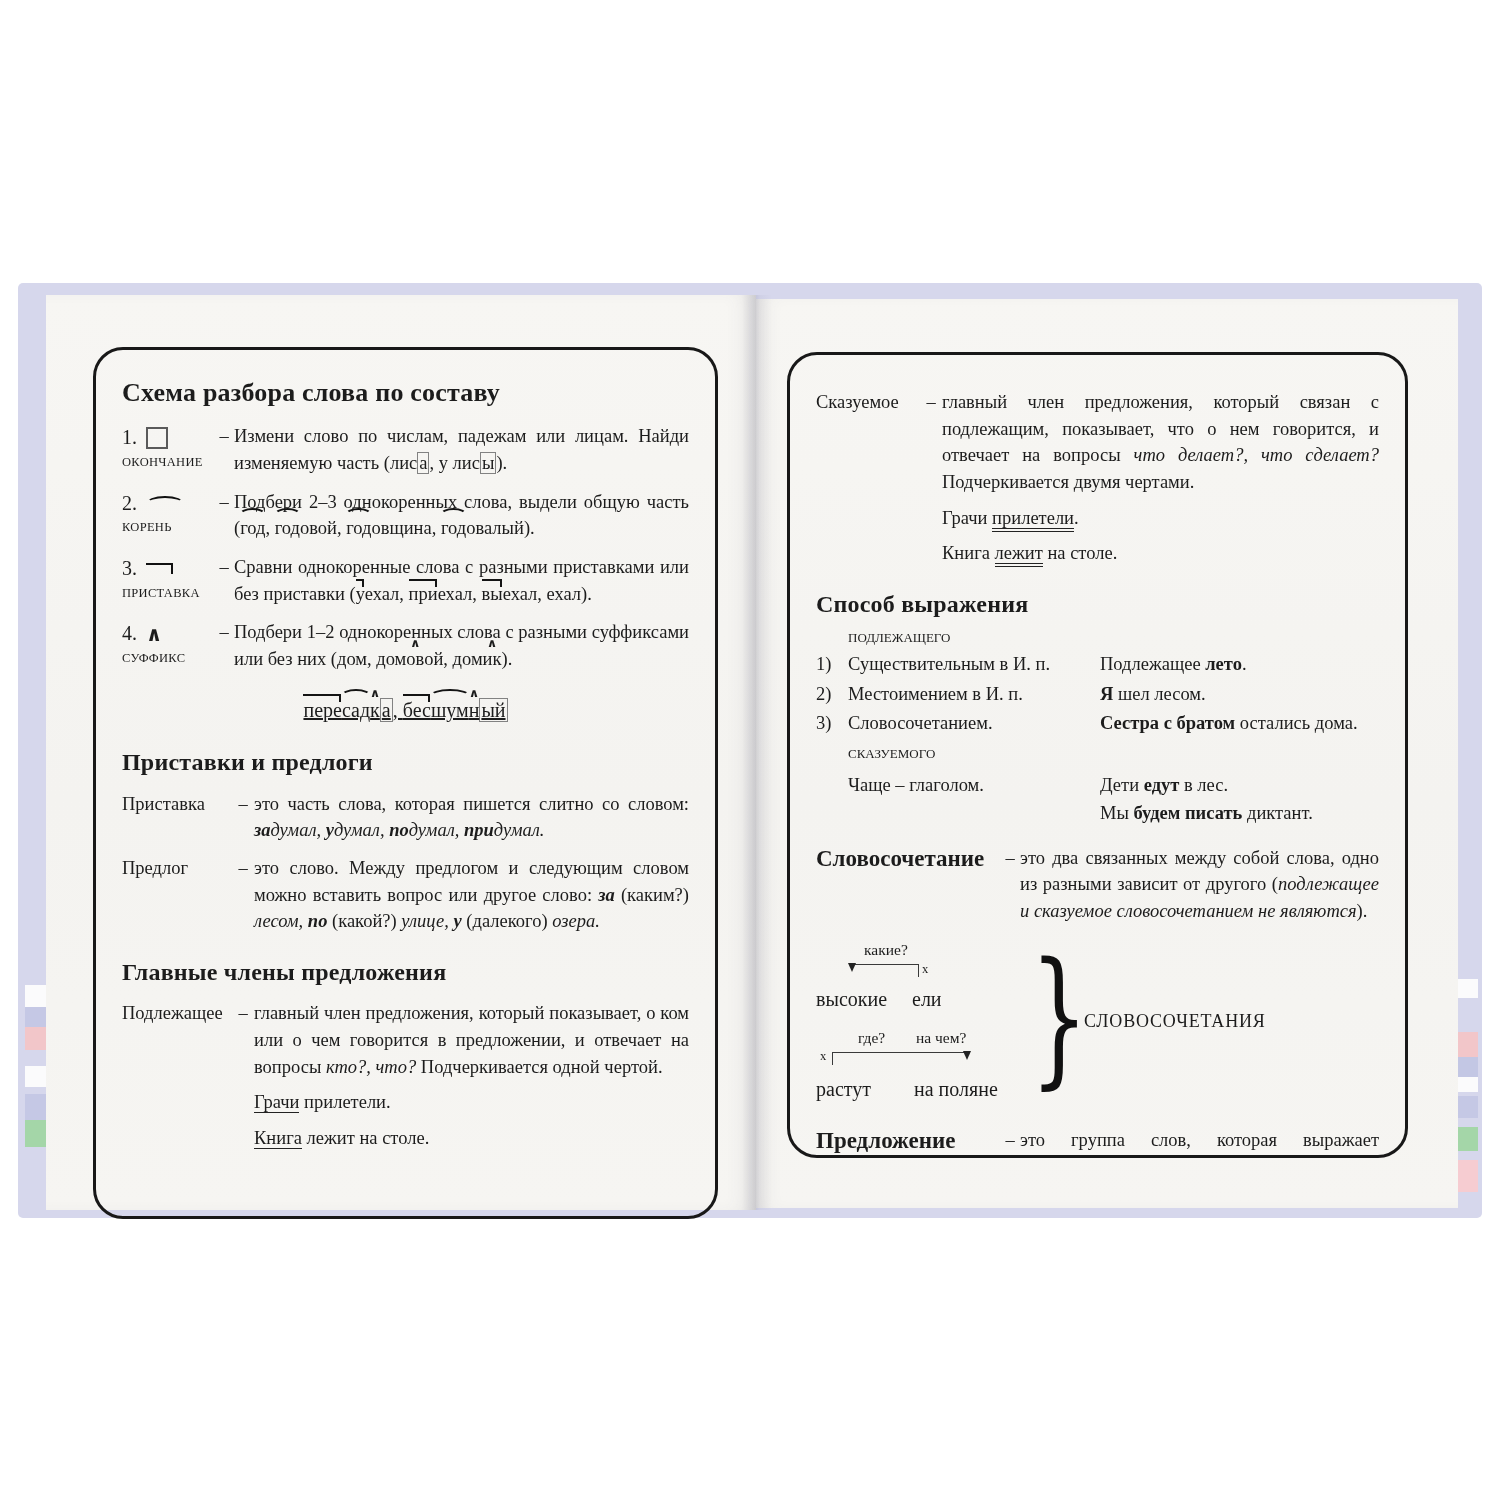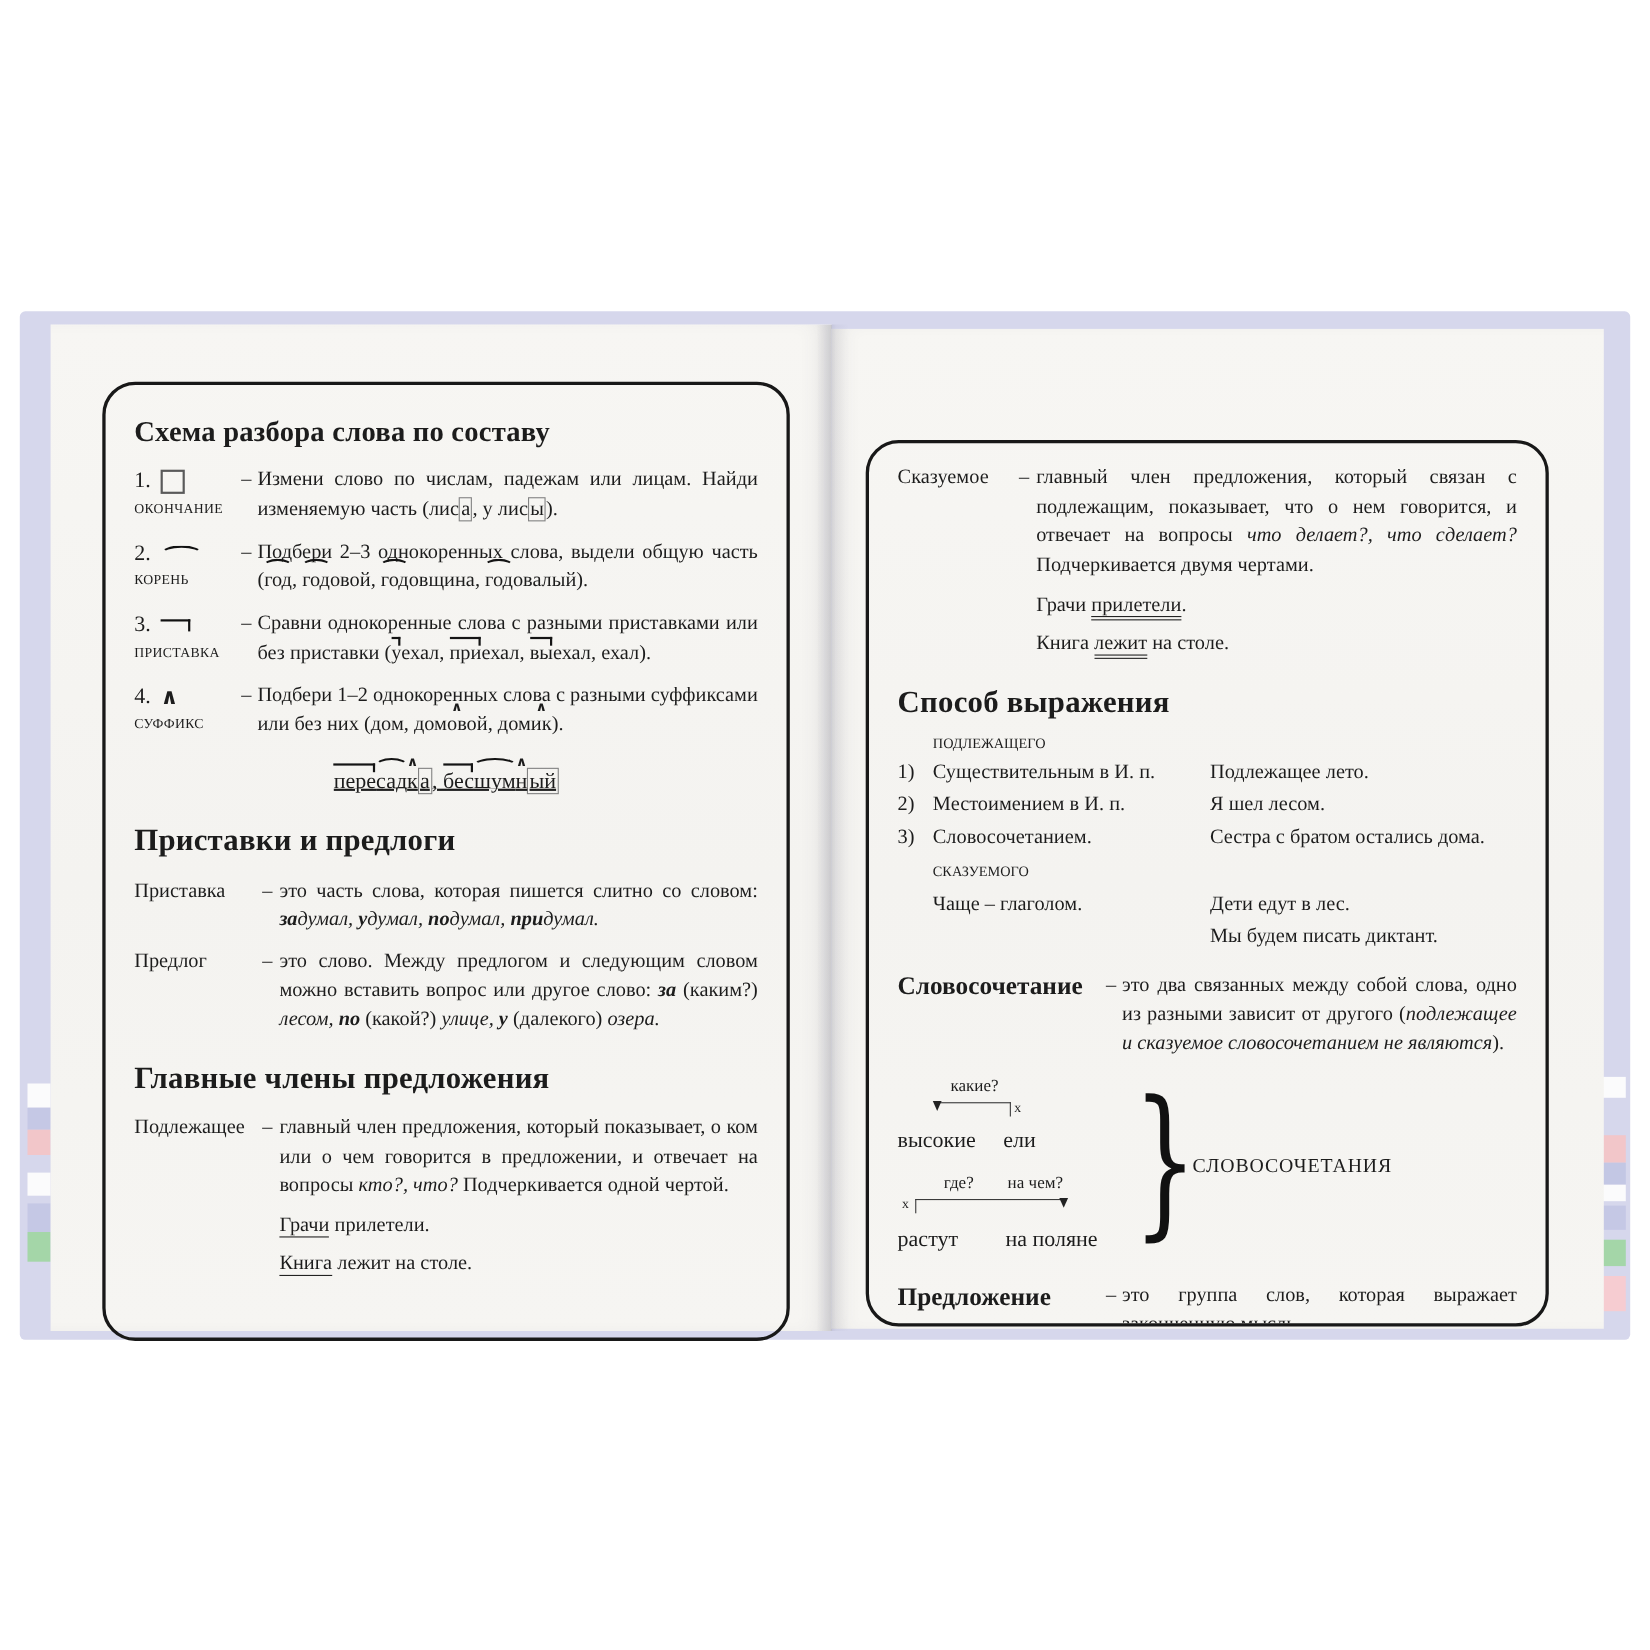--- a/index.html
+++ b/index.html
@@ -17,25 +17,25 @@
              box-shadow:inset -20px 0 24px -16px rgba(70,70,95,.20);}
   .page-right{left:756px;top:299px;width:702px;height:909px;
               box-shadow:inset 18px 0 22px -15px rgba(70,70,95,.16);}
   .gutter{position:absolute;left:742px;top:295px;width:30px;height:915px;
           background:linear-gradient(90deg,rgba(40,40,70,0) 0%,rgba(40,40,70,.10) 45%,rgba(40,40,70,.04) 60%,rgba(40,40,70,0) 100%);}
 
   
   .frame{position:absolute;border:3px solid #181818;border-radius:30px;
          box-sizing:border-box;font-size:18.5px;line-height:1.44;overflow:hidden;}
   .frame-left{left:93px;top:347px;width:625px;height:872px;padding:20px 26px;}
-  .frame-right{left:787px;top:352px;width:621px;height:806px;padding:16px 26px;margin-top:48px;}
+  .frame-right{left:787px;top:352px;width:621px;height:806px;padding:32px 26px;}
 
   h1.sec,h2.sec{font-weight:bold;margin:0;letter-spacing:.2px;}
   h1.sec{font-size:26px;margin:4px 0 10px;}
-  h2.sec{font-size:28px;margin:20px 0 8px;}
+  h2.sec{font-size:24px;margin:20px 0 8px;}
 
   .just{text-align:justify;}
 
   
   .morph-item{display:grid;grid-template-columns:92px 20px 1fr;margin-top:12px;align-items:start;}
   .mnum-row{font-size:20px;display:flex;align-items:center;gap:9px;}
   .mlabel{font-size:12.5px;letter-spacing:.3px;margin-top:1px;}
   .mdash,.tdash{text-align:center;}
 
   .sym{display:inline-block;}
@@ -51,21 +51,21 @@
   .pre::before{content:"";position:absolute;left:0;right:1px;top:-5px;height:6px;
                border-top:2px solid #141414;border-right:2px solid #141414;}
   .root{position:relative;}
   .root::before{content:"";position:absolute;left:-1px;right:-1px;top:-10px;height:10px;
                 border:2px solid transparent;border-top:2px solid #141414;border-radius:50%;}
   .suf{position:relative;}
   .suf::before{content:"\2227";position:absolute;top:-13px;left:50%;
                transform:translateX(-50%) scaleY(.9);font-size:13px;line-height:1;font-weight:bold;}
   .end{border:1.5px solid #828282;padding:0 1px;}
 
-  .b{font-weight:normal;} .i{font-style:italic;} .bi{font-weight:bold;font-style:italic;}
+  .b{font-weight:bold;} .i{font-style:italic;} .bi{font-weight:bold;font-style:italic;}
   .u1{border-bottom:1.5px solid #222;}
   .u2{border-bottom:4px double #222;}
 
   .center-example{text-align:center;font-size:20px;margin-top:24px;text-decoration:underline;}
 
   
   .term-row{display:grid;grid-template-columns:110px 22px 1fr;margin-top:11px;}
   .term-row-r{grid-template-columns:104px 22px 1fr;margin-top:2px;}
   .term-row-lg{grid-template-columns:184px 20px 1fr;margin-top:18px;}
   .term-row-lg .term{font-size:23px;font-weight:bold;line-height:1.2;}

